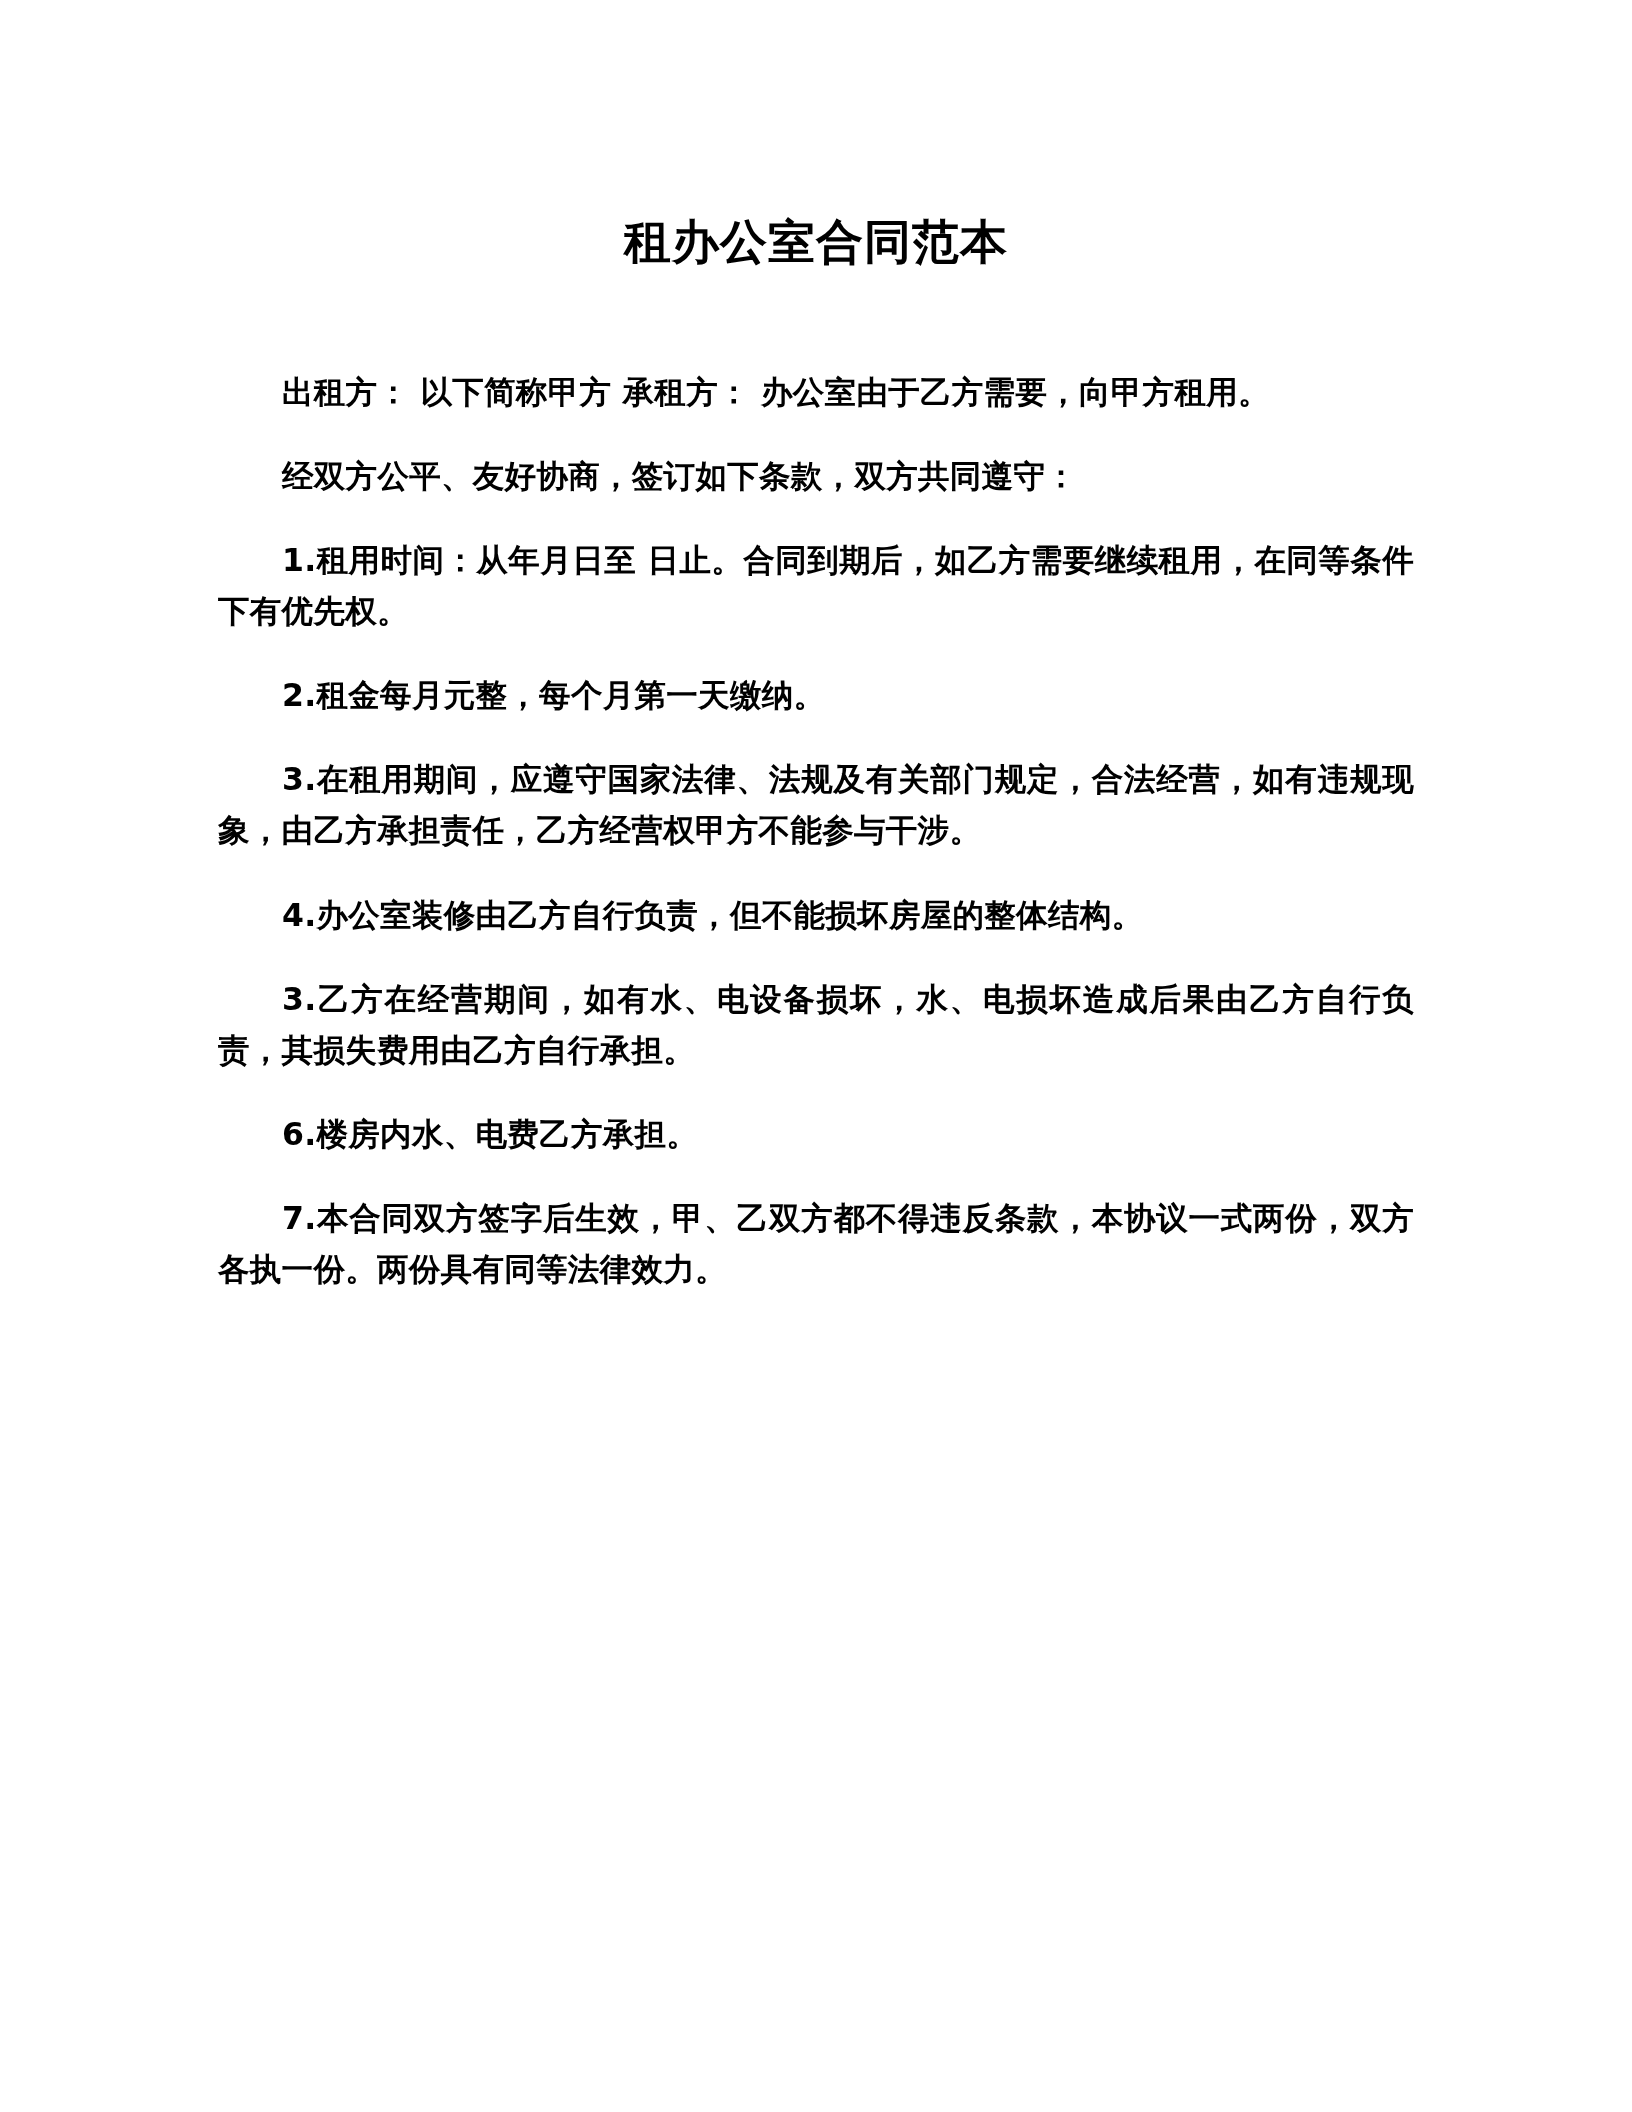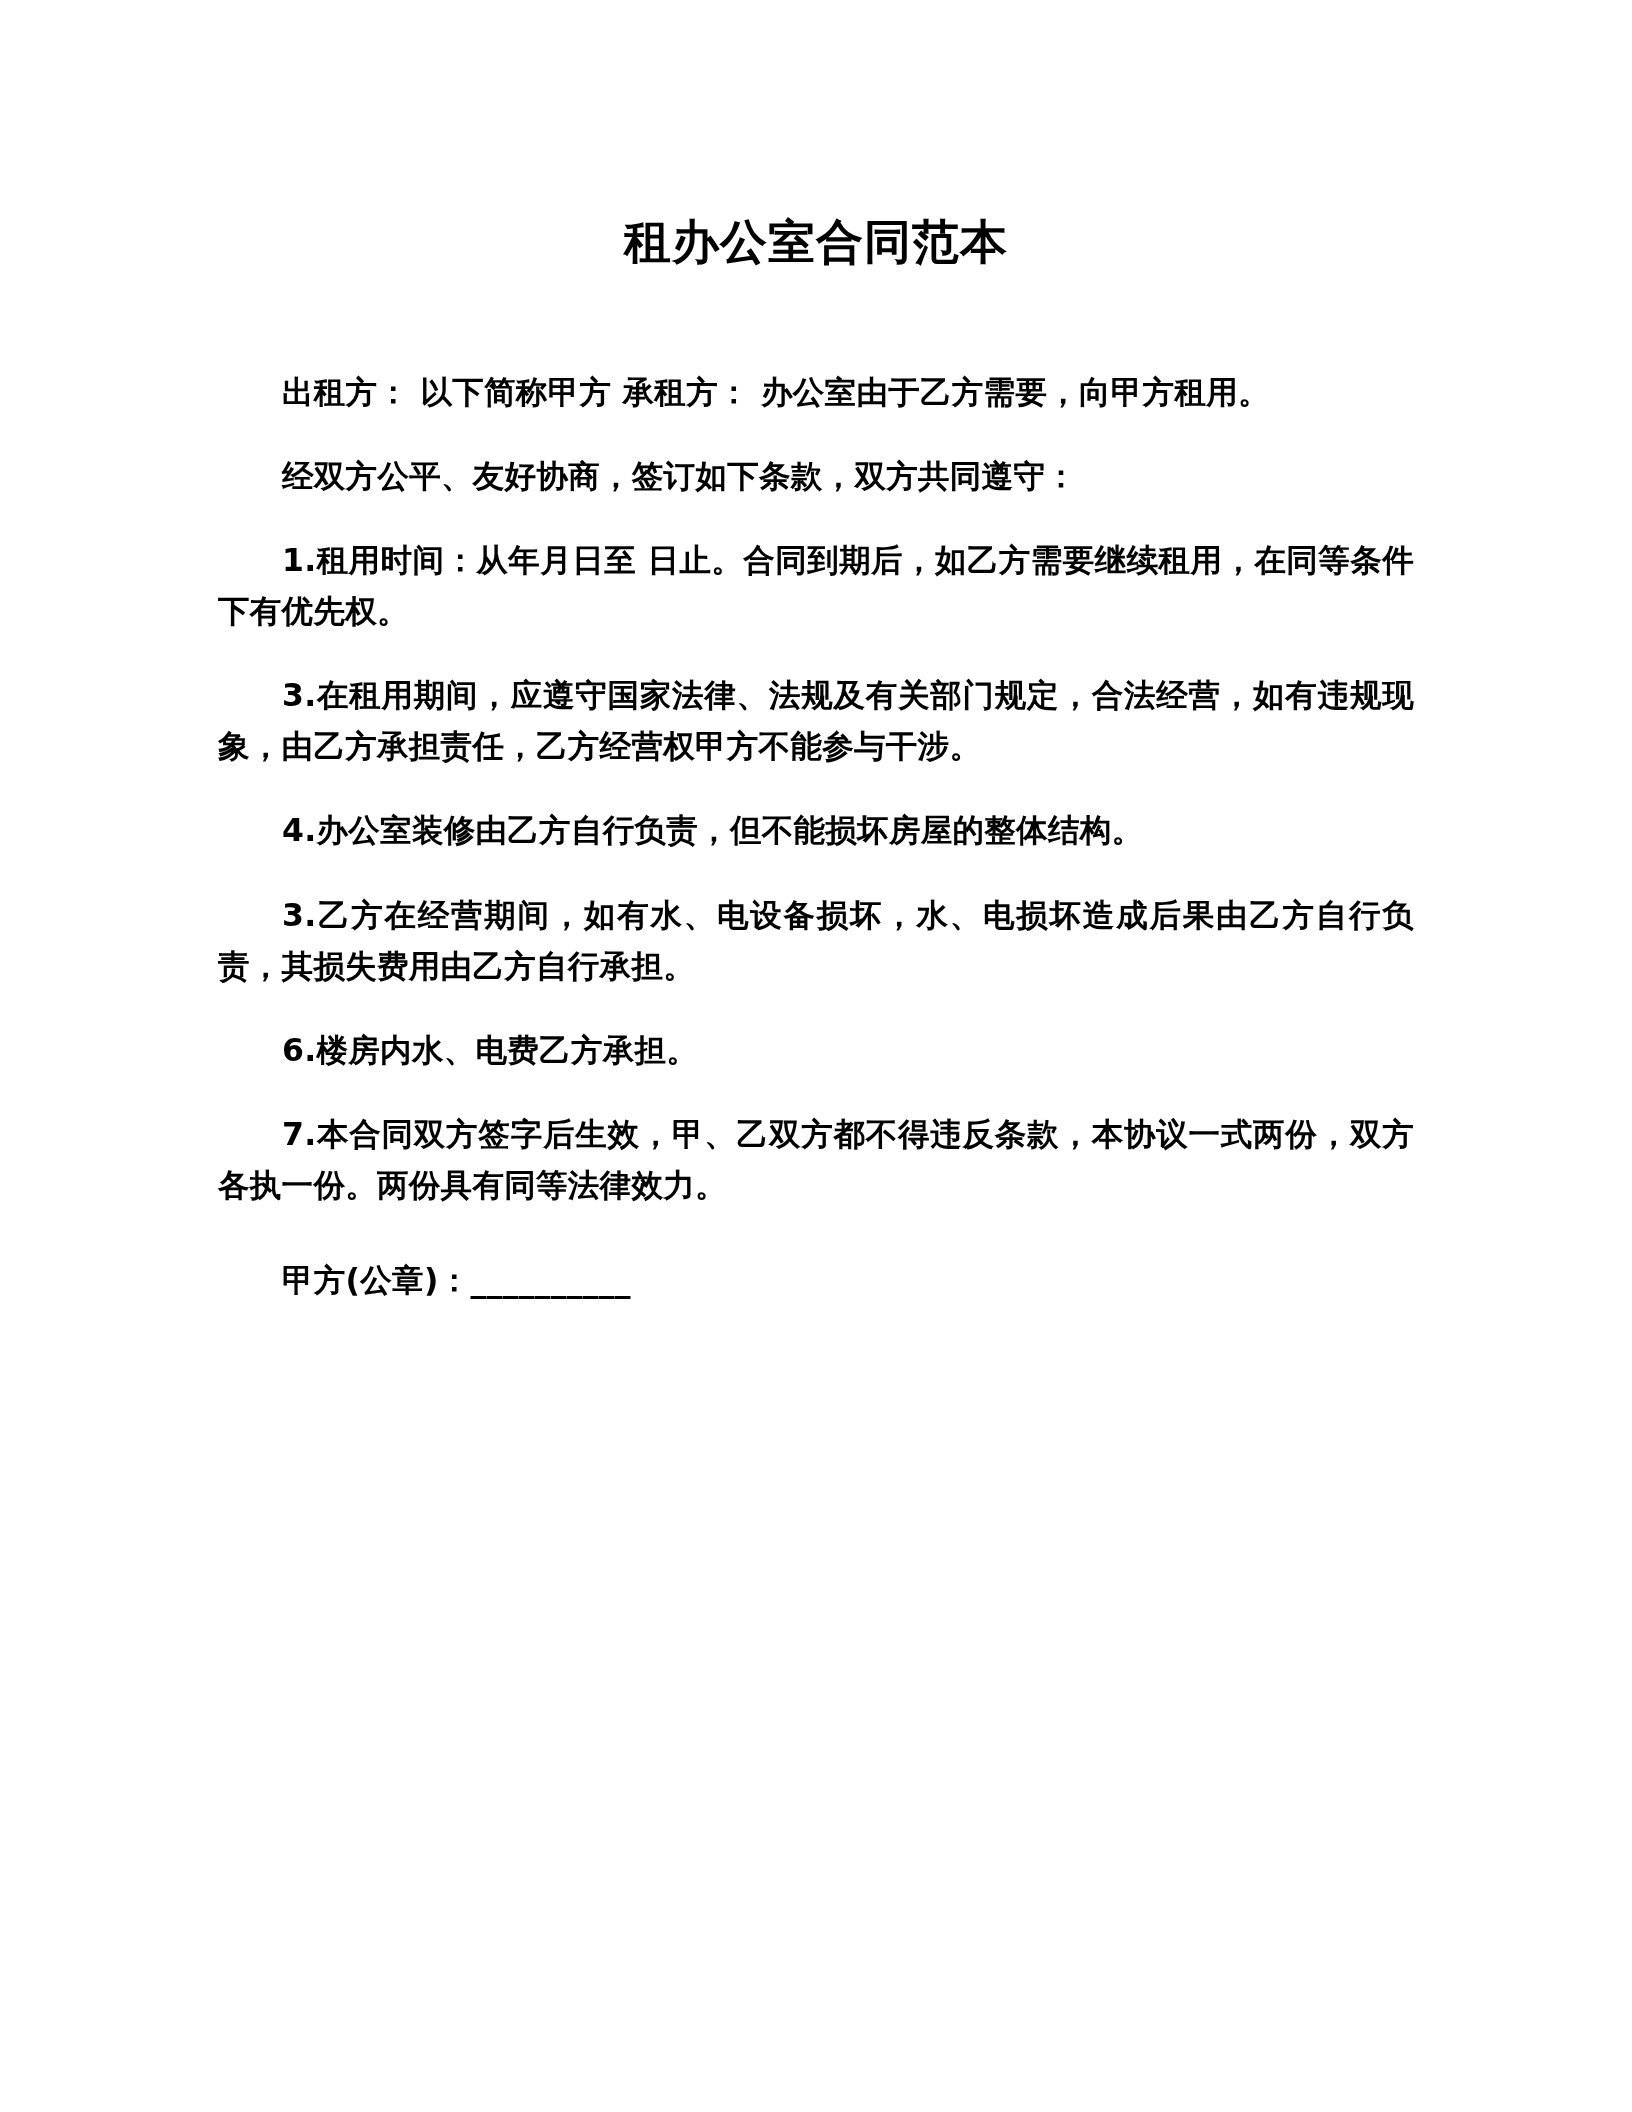--- a/index.html
+++ b/index.html
@@ -58,21 +58,21 @@
 <body>
 
 <div class="page">
 
   <h1 class="doc-title">租办公室合同范本</h1>
 
   <div class="body-block">
     <p class="para indent">出租方： 以下简称甲方 承租方： 办公室由于乙方需要，向甲方租用。</p>
     <p class="para indent">经双方公平、友好协商，签订如下条款，双方共同遵守：</p>
     <p class="para indent">1.租用时间：从年月日至 日止。合同到期后，如乙方需要继续租用，在同等条件下有优先权。</p>
+    <p class="para indent">2.租金每月元整，每个月第一天缴纳。</p>
     <p class="para indent">3.在租用期间，应遵守国家法律、法规及有关部门规定，合法经营，如有违规现象，由乙方承担责任，乙方经营权甲方不能参与干涉。</p>
     <p class="para indent">4.办公室装修由乙方自行负责，但不能损坏房屋的整体结构。</p>
     <p class="para indent">3.乙方在经营期间，如有水、电设备损坏，水、电损坏造成后果由乙方自行负责，其损失费用由乙方自行承担。</p>
     <p class="para indent">6.楼房内水、电费乙方承担。</p>
     <p class="para indent">7.本合同双方签字后生效，甲、乙双方都不得违反条款，本协议一式两份，双方各执一份。两份具有同等法律效力。</p>
-    <p class="sign-line">甲方(公章)：__________</p>
   </div>
 
 </div>
 
 </body></html>

